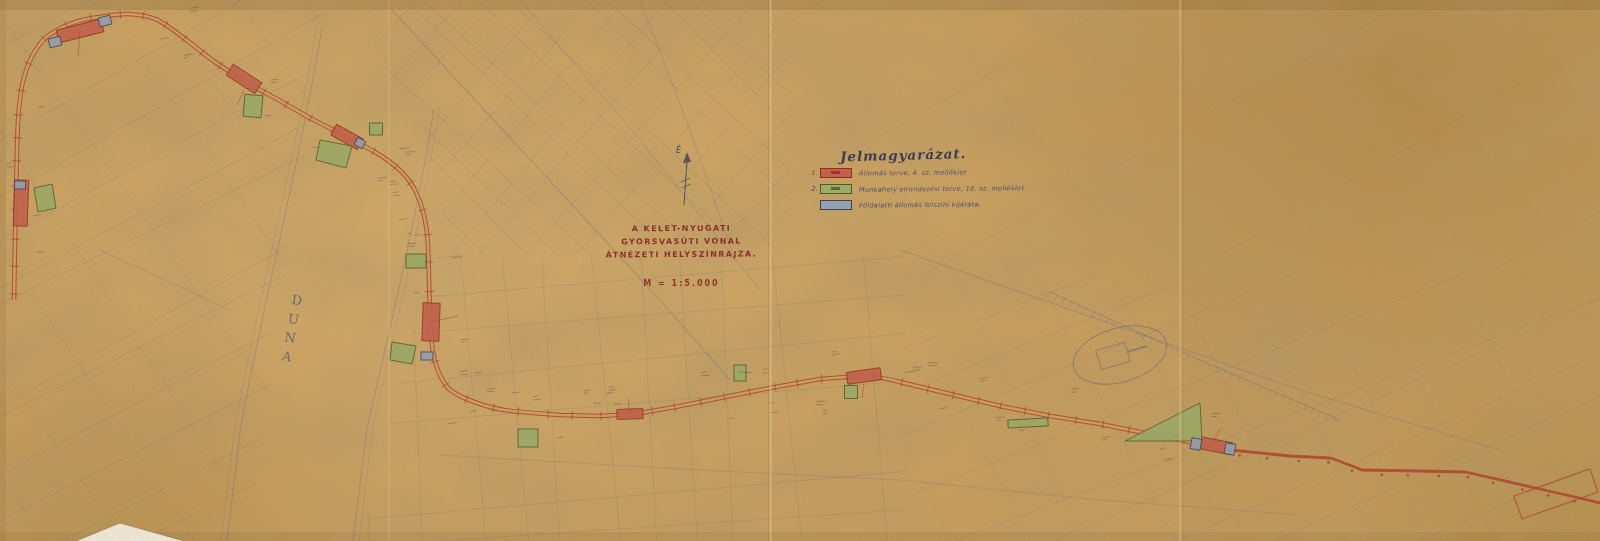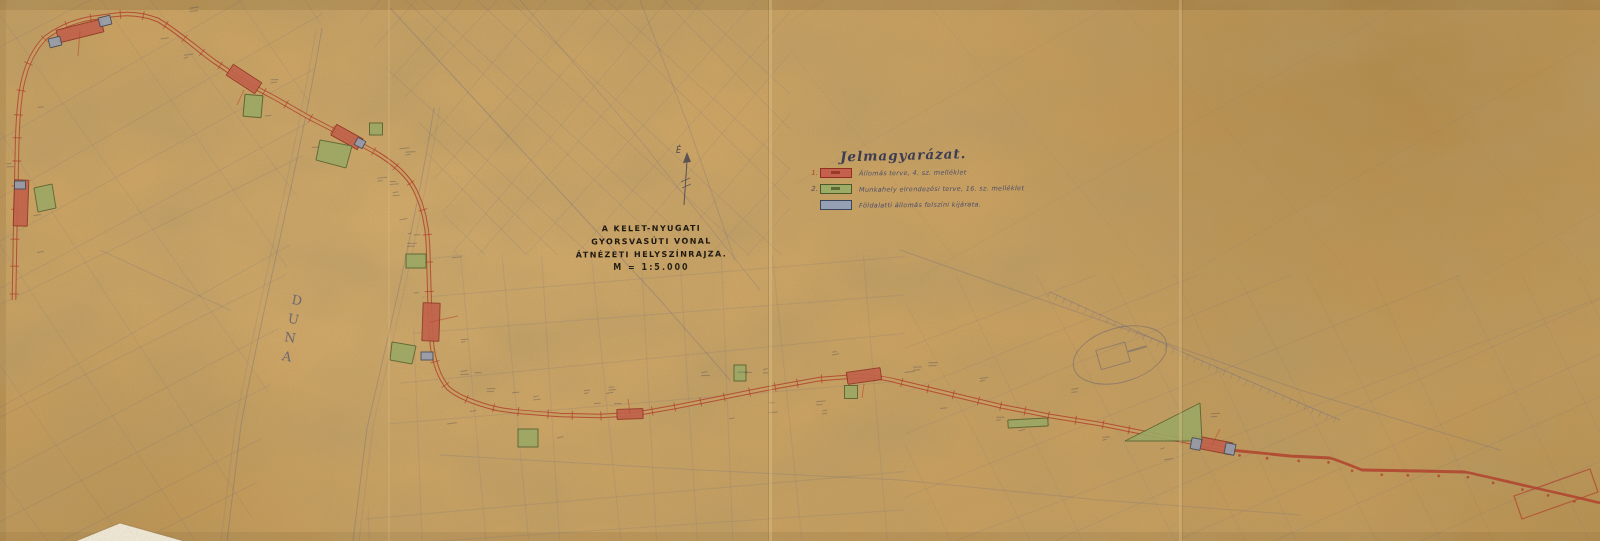--- a/index.html
+++ b/index.html
@@ -1,23 +1,23 @@
 <!DOCTYPE html>
 <html><head>
 <meta charset="utf-8">
 <style>
   html,body{margin:0;padding:0;background:#222;}
   .stage{position:relative;width:1600px;height:541px;overflow:hidden;background:#c79e5f;
          font-family:"DejaVu Sans",sans-serif;}
   .stage svg{position:absolute;left:0;top:0;}
   .overlay{position:absolute;z-index:5;}
-  .title-block{left:564px;top:222px;width:175px;text-align:center;color:#000000;}
+  .title-block{left:594px;top:222px;width:175px;text-align:center;color:#7f1d1d;}
   .title-line{font-size:8px;font-weight:700;letter-spacing:1.4px;line-height:13px;
               opacity:.85;transform:rotate(-.4deg);}
-  .title-scale{font-size:8px;font-weight:700;letter-spacing:2px;margin-top:2px;opacity:.8;}
+  .title-scale{font-size:8px;font-weight:700;letter-spacing:2px;margin-top:18px;opacity:.8;}
   .legend{left:806px;top:146px;width:220px;color:#2a2f52;}
   .legend-title{font-family:"DejaVu Serif",serif;font-style:italic;font-weight:700;
                 font-size:13.5px;letter-spacing:1px;margin-left:34px;transform:rotate(-1.5deg);
                 opacity:.88;}
   .legend-row{display:flex;align-items:center;margin-top:5px;height:11px;}
   .legend-num{width:12px;font-size:7px;font-style:italic;text-align:right;margin-right:2px;opacity:.8;}
   .legend-num.red{color:#a8321e;}
   .legend-swatch{width:30px;height:8px;border:1px solid #555;margin-right:7px;position:relative;
                  flex:0 0 auto;}
   .legend-swatch .inner-mark{position:absolute;left:10px;top:2px;width:9px;height:3px;opacity:.8;}

